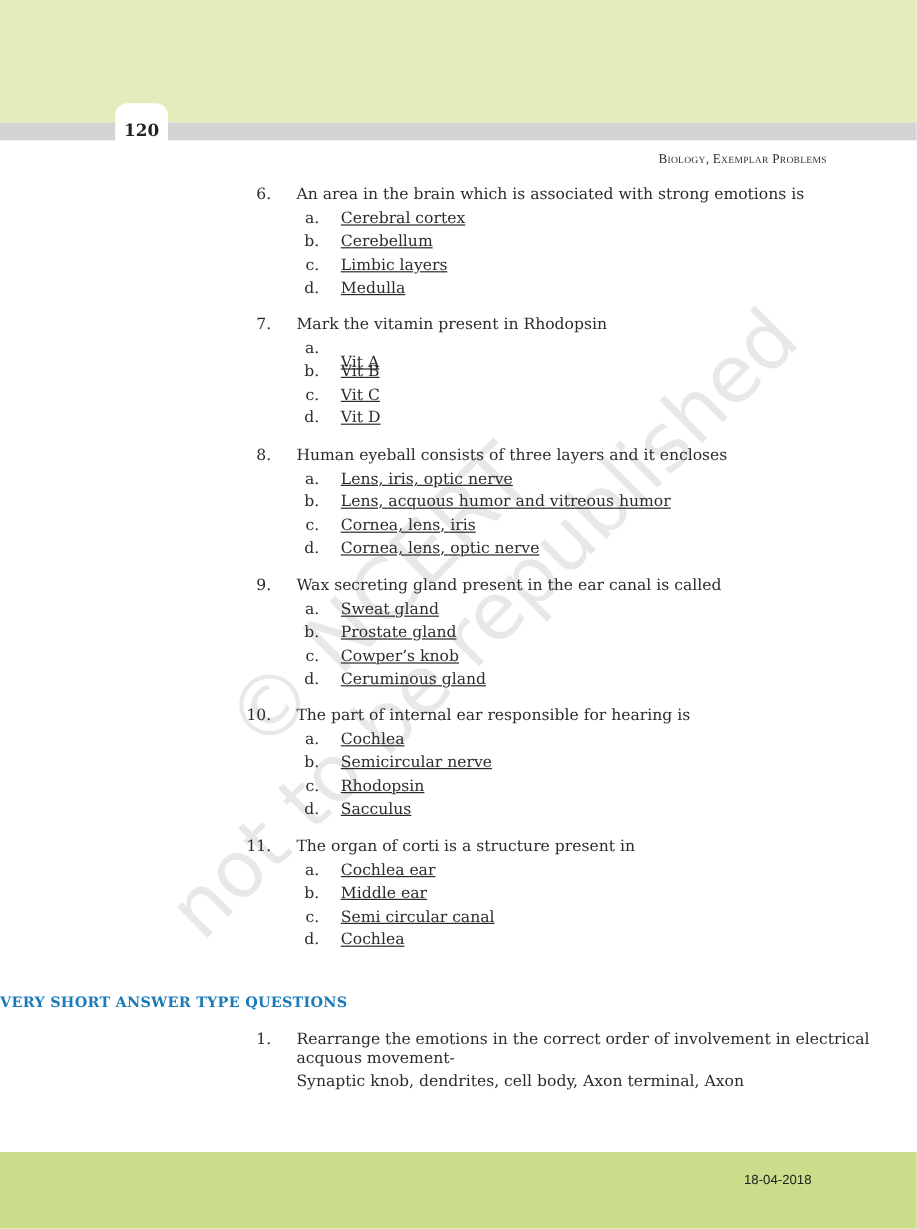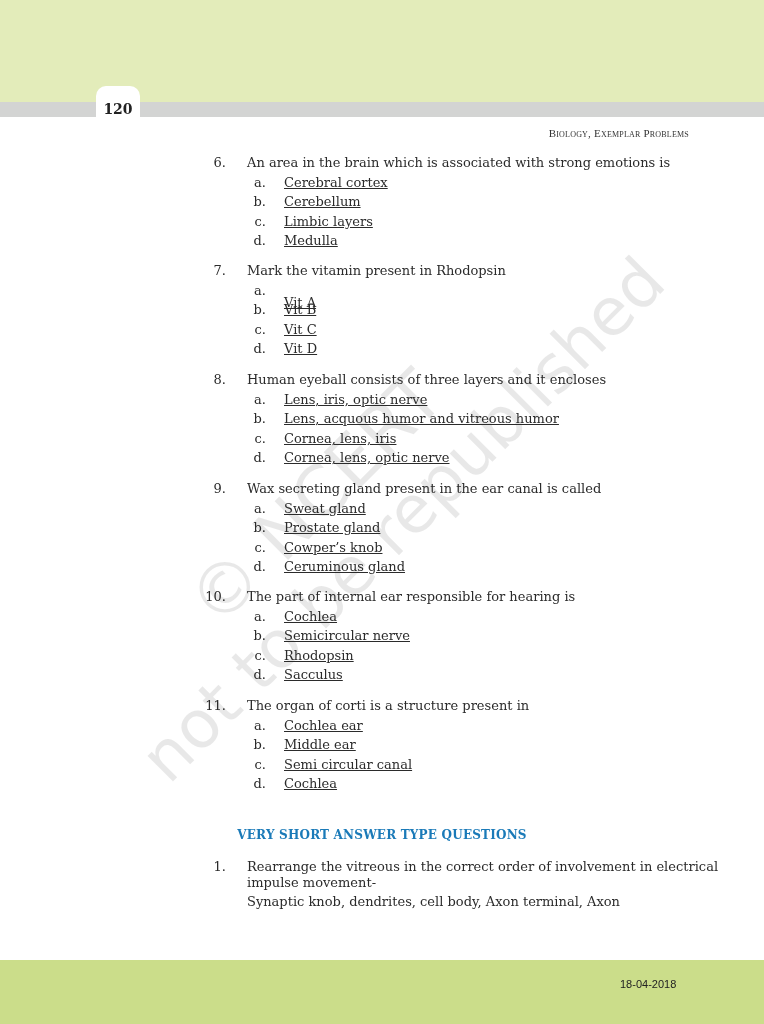--- a/index.html
+++ b/index.html
@@ -15,21 +15,21 @@
                   letter-spacing:0.2px; color:#333; font-family:"Liberation Serif",serif;margin-top:24px; }
   .bottom-band { position:absolute; left:0; top:960px; width:764px; height:64px; background:#cbdd8a; }
   .date { position:absolute; left:620px; top:978px; font-family:"Liberation Sans",sans-serif;
           font-size:11px; color:#222; }
   .content { position:absolute; left:0; top:0; width:764px; }
   .q { position:absolute; left:0; width:764px; }
   .q-num { position:absolute; width:226px; text-align:right; font-size:13px; }
   .q-text { position:absolute; left:247px; font-size:13px; white-space:nowrap; }
   .opt-letter { position:absolute; width:266px; text-align:right; font-size:13px; }
   .opt-text { position:absolute; left:284px; font-size:13px; white-space:nowrap;text-decoration:underline; }
-  .section-title { position:absolute; left:0; width:764px; text-align:center; top:828px;
+  .section-title { position:absolute; left:0; width:764px; text-align:left; top:828px;
                    font-family:"DejaVu Serif",serif; font-weight:bold; font-size:12px; color:#1a7ab8;
                    letter-spacing:0.2px; }
   .watermark { position:absolute; font-family:"DejaVu Sans",sans-serif; color:rgba(0,0,0,0.09);
                white-space:nowrap; transform-origin:left bottom; pointer-events:none; }
   .wm1 { left:230px; top:560px; font-size:70px; transform:rotate(-45deg); }
   .wm2 { left:180px; top:720px; font-size:66px; transform:rotate(-45deg); }
 </style>
 </head>
 <body>
 
@@ -119,20 +119,20 @@
     <div class="opt-letter" style="top:59px">c.</div>
     <div class="opt-text" style="top:59px">Semi circular canal</div>
     <div class="opt-letter" style="top:78px">d.</div>
     <div class="opt-text" style="top:78px">Cochlea</div>
   </div>
 
   <div class="section-title">VERY SHORT ANSWER TYPE QUESTIONS</div>
 
   <div class="q" style="top:859px">
     <div class="q-num">1.</div>
-    <div class="q-text">Rearrange the vitreous in the correct order of involvement in electrical</div>
-    <div class="q-text" style="top:16px">impulse movement-</div>
+    <div class="q-text">Rearrange the emotions in the correct order of involvement in electrical</div>
+    <div class="q-text" style="top:16px">acquous movement-</div>
     <div class="q-text" style="top:35px">Synaptic knob, dendrites, cell body, Axon terminal, Axon</div>
   </div>
 </div>
 
 <div class="bottom-band"></div>
 <div class="date">18-04-2018</div>
 
 </body></html>

